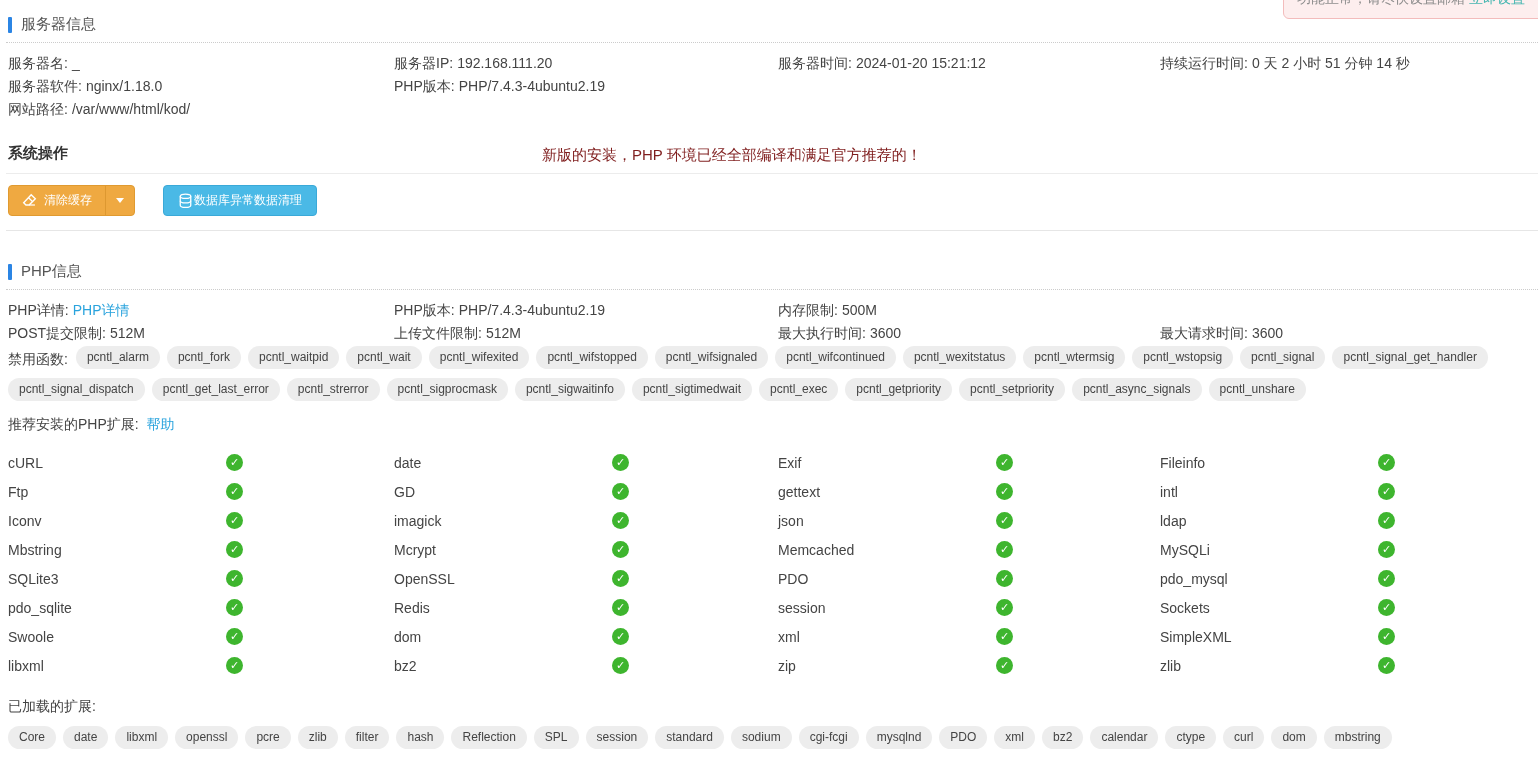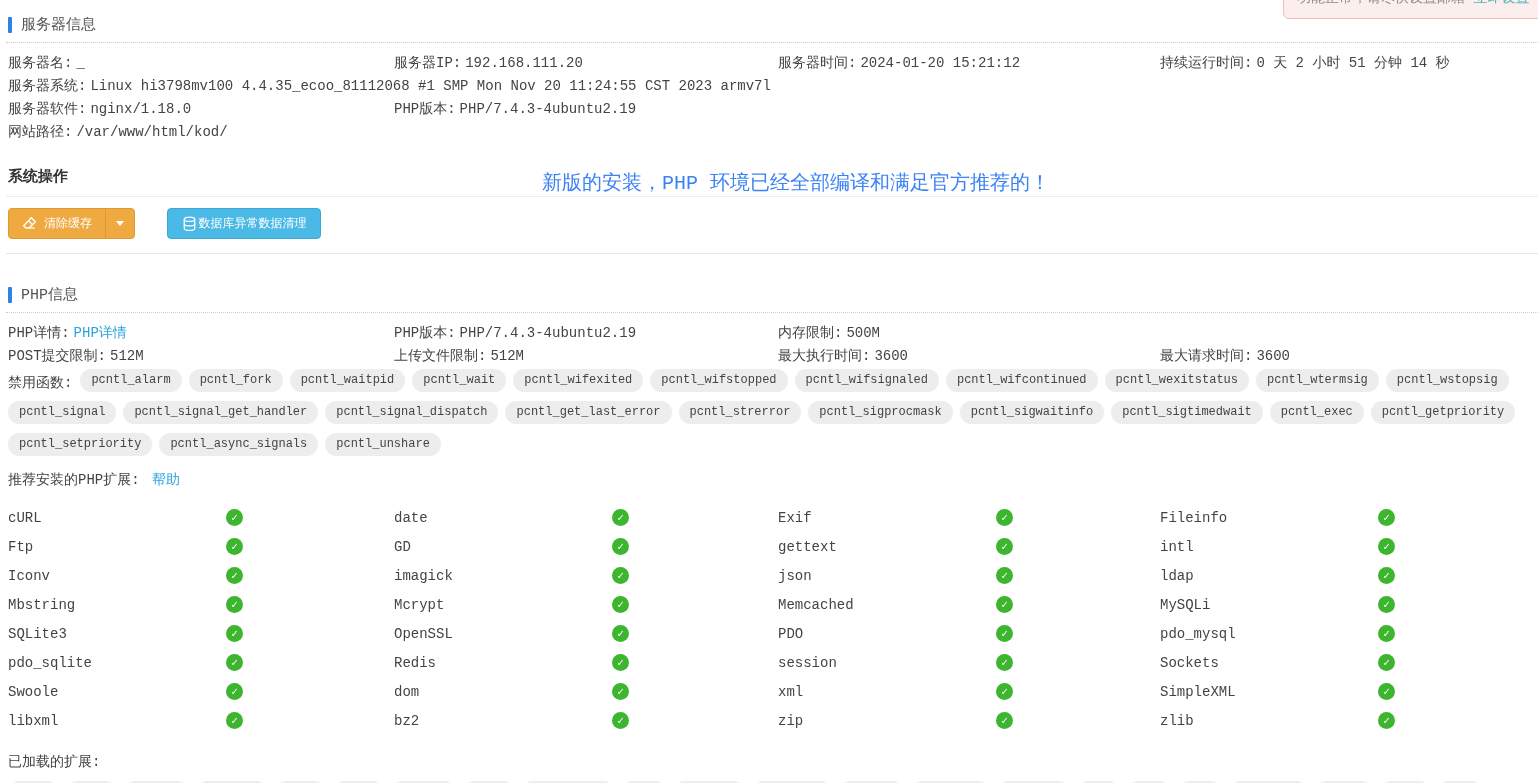--- a/index.html
+++ b/index.html
@@ -1,39 +1,39 @@
 <!DOCTYPE html>
 <html><head>
 <meta charset="utf-8">
 <style>
   * { margin:0; padding:0; box-sizing:border-box; }
   html,body { width:1538px; height:783px; overflow:hidden; background:#fff;
     font-family:"Liberation Sans","DejaVu Sans",sans-serif; font-size:14px; color:#444; }
-  .page { position:relative; width:1538px; height:783px; padding:0 0 0 6px;font-family:Liberation Mono, monospace; }
+  .page { position:relative; width:1538px; height:783px; padding:0 0 0 6px; }
 
   
   .sec-head { display:flex; align-items:center; gap:9px; padding:15px 0 8px 2px; }
   .sec-bar { width:4px; height:16px; background:#2b85e4; border-radius:1px; }
   .sec-title { font-size:15px; color:#555; }
   .dotted { border-bottom:1px dotted #ccc; margin-right:0; }
 
   
   .info-grid { display:grid; grid-template-columns:386px 384px 382px 1fr; row-gap:9px; padding:13px 0 10px 2px; }
   .cell { white-space:nowrap; line-height:14px; }
   .span4 { grid-column:1 / span 4; }
   .lbl { color:#444; margin-right:4px; }
   .val { color:#444; }
   a.link { color:#29a3dd; text-decoration:none; }
   a.teal { color:#45b6b0; text-decoration:none; }
 
   
   .sys-section { position:relative; margin-top:12px; }
   .sys-title { font-size:15px; font-weight:bold; color:#333; padding:6px 0 10px 2px; }
   .sys-hr { border-bottom:1px solid #ececec; }
-  .red-note { position:absolute; left:536px; top:8px; color:#3b82f6; font-size:20px; white-space:nowrap; }
+  .red-note { position:absolute; left:536px; top:8px; color:#7f1d1d; font-size:15px; white-space:nowrap; }
   .btn-row { padding:11px 0 12px 2px; }
   .btn { display:inline-flex; align-items:center; height:31px; border-radius:4px; color:#fff; font-size:12px; vertical-align:middle; cursor:pointer; }
   .btn-orange { background:#efa941; border:1px solid #e09a30; }
   .btn-orange .main { display:inline-flex; align-items:center; gap:7px; padding:0 13px; height:100%; }
   .btn-orange .caret-seg { display:inline-flex; align-items:center; padding:0 10px; height:100%; border-left:1px solid #dd9830; }
   .caret { width:0; height:0; border-left:4px solid transparent; border-right:4px solid transparent; border-top:5px solid #fff; }
   .btn-blue { background:#4ab9e6; border:1px solid #3aa9d8; padding:0 14px; gap:1px; margin-left:24px; }
   .btn svg { display:block; }
 
   .section-divider { border-bottom:1px solid #e6e6e6; margin-top:2px; }
@@ -78,23 +78,20 @@
       <span class="lbl">服务器名:</span><span class="val">_</span>
     </div>
     <div class="cell">
       <span class="lbl">服务器IP:</span><span class="val">192.168.111.20</span>
     </div>
     <div class="cell">
       <span class="lbl">服务器时间:</span><span class="val">2024-01-20 15:21:12</span>
     </div>
     <div class="cell">
       <span class="lbl">持续运行时间:</span><span class="val">0 天 2 小时 51 分钟 14 秒</span>
-    </div>
-    <div class="cell span4">
-      <span class="lbl">服务器系统:</span><span class="val">Linux hi3798mv100 4.4.35_ecoo_81112068 #1 SMP Mon Nov 20 11:24:55 CST 2023 armv7l</span>
     </div>
     <div class="cell">
       <span class="lbl">服务器软件:</span><span class="val">nginx/1.18.0</span>
     </div>
     <div class="cell" style="grid-column:2 / span 3;">
       <span class="lbl">PHP版本:</span><span class="val">PHP/7.4.3-4ubuntu2.19</span>
     </div>
     <div class="cell span4">
       <span class="lbl">网站路径:</span><span class="val">/var/www/html/kod/</span>
     </div>

